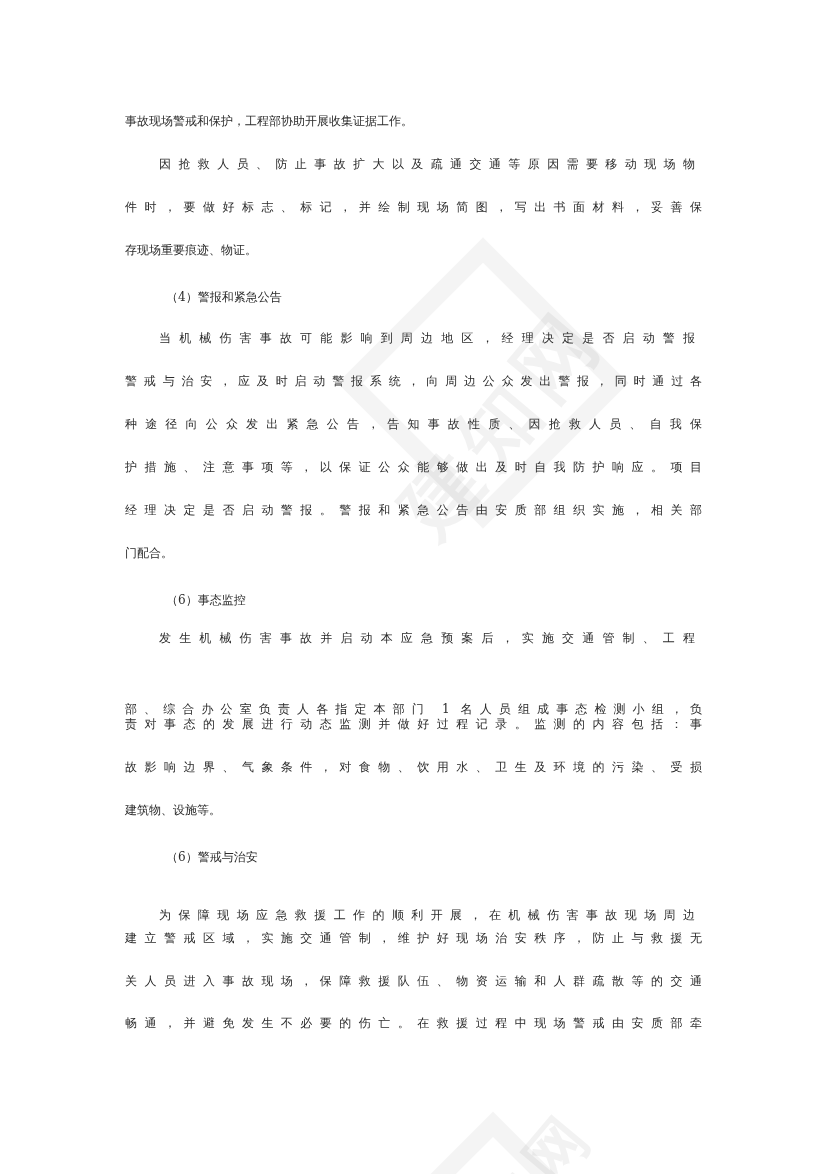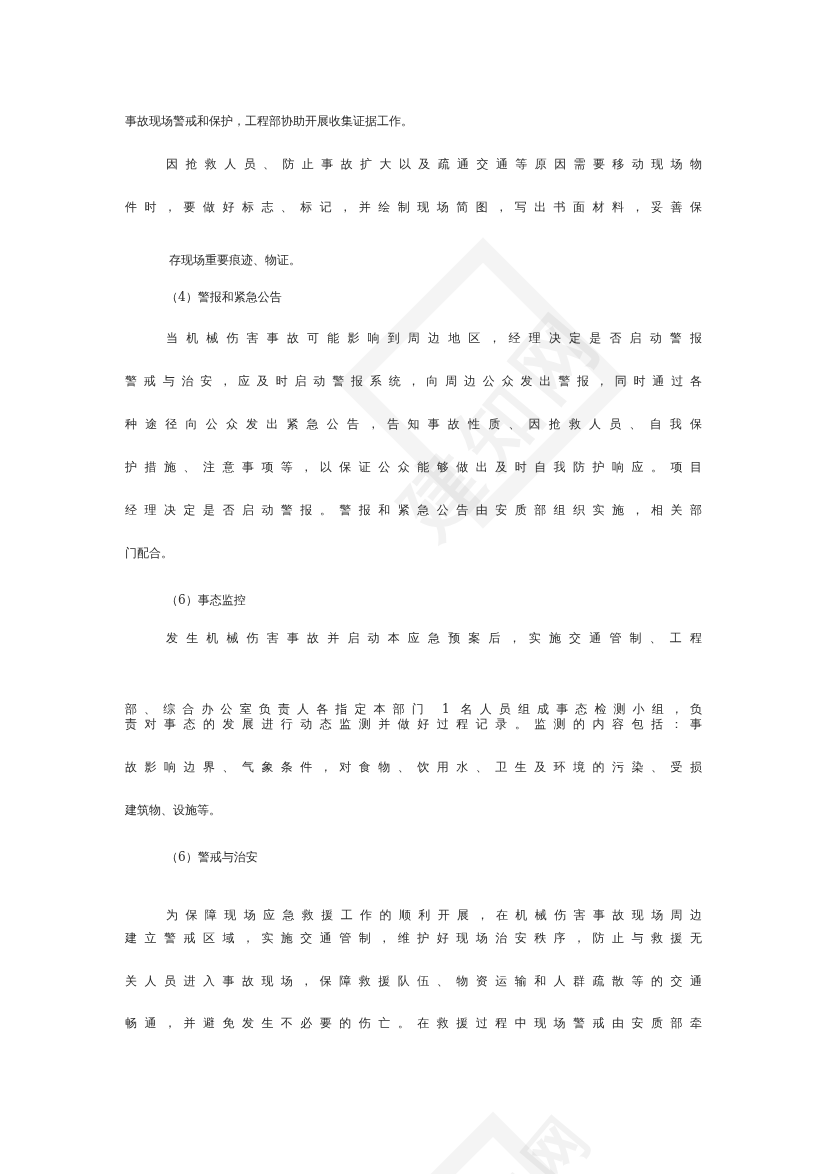--- a/index.html
+++ b/index.html
@@ -56,21 +56,21 @@
       font-size: 12px;
       line-height: 24px;
       white-space: nowrap;
       overflow: visible;
     }
     .line.full {
       text-align: justify;
       text-align-last: justify;
     }
     .line.indent {
-      left: 41px;
+      left: 34px;
       width: 536px;
     }
     .line.heading {
       left: 41px;
       width: auto;
       text-align: right;
     }
   </style>
 </head>
 <body>
@@ -86,21 +86,21 @@
     <div class="wm-diamond" style="left:40px; top:50px; width:150px; height:150px;"></div>
     <div class="wm-text" style="left:50px; top:60px; font-size:60px;">建知网</div>
   </div>
 
   <div class="content">
 
     <div class="line" style="top:109px;">事故现场警戒和保护，工程部协助开展收集证据工作。</div>
 
     <div class="line full indent" style="top:152px;">因抢救人员、防止事故扩大以及疏通交通等原因需要移动现场物</div>
     <div class="line full" style="top:195px;">件时，要做好标志、标记，并绘制现场简图，写出书面材料，妥善保</div>
-    <div class="line" style="top:248px;margin-left:44px;">存现场重要痕迹、物证。</div>
+    <div class="line" style="top:238px;">存现场重要痕迹、物证。</div>
 
     <div class="line heading" style="top:285px;">（4）警报和紧急公告</div>
 
     <div class="line full indent" style="top:326px;">当机械伤害事故可能影响到周边地区，经理决定是否启动警报</div>
     <div class="line full" style="top:369px;">警戒与治安，应及时启动警报系统，向周边公众发出警报，同时通过各</div>
     <div class="line full" style="top:412px;">种途径向公众发出紧急公告，告知事故性质、因抢救人员、自我保</div>
     <div class="line full" style="top:455px;">护措施、注意事项等，以保证公众能够做出及时自我防护响应。项目</div>
     <div class="line full" style="top:498px;">经理决定是否启动警报。警报和紧急公告由安质部组织实施，相关部</div>
     <div class="line" style="top:541px;">门配合。</div>
 

